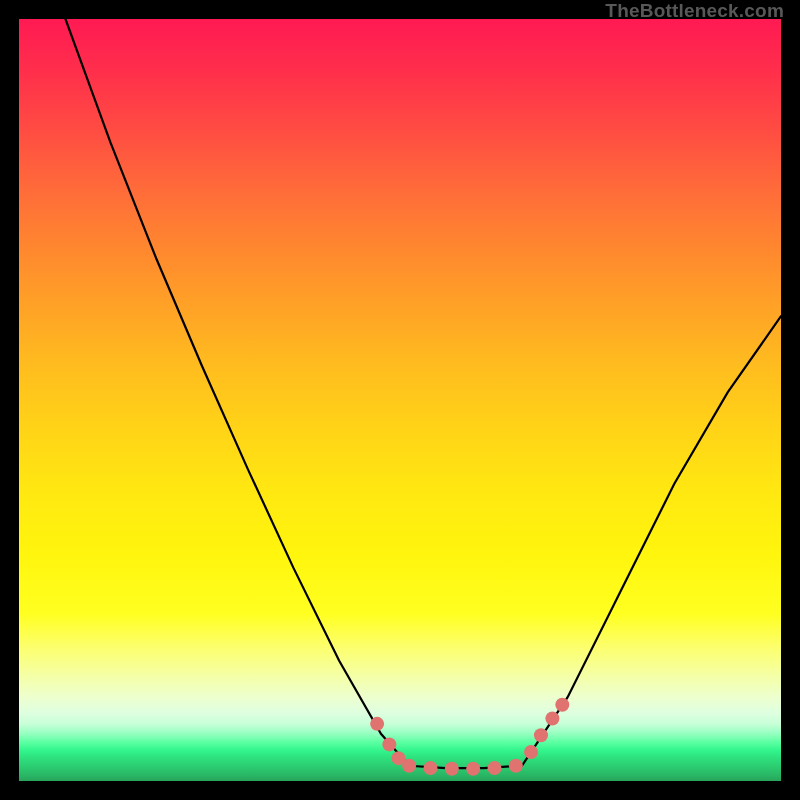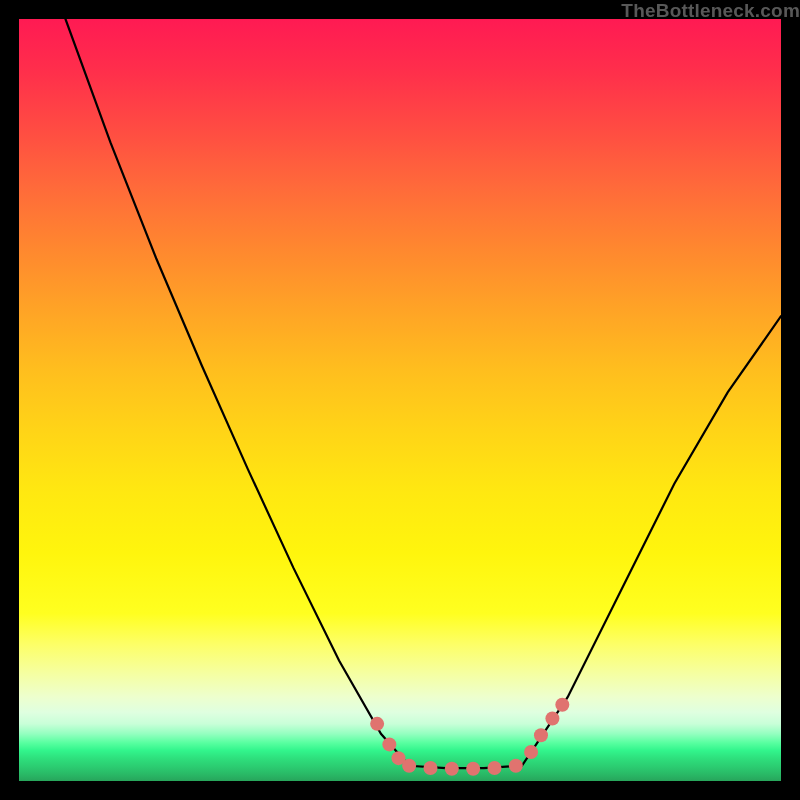--- a/index.html
+++ b/index.html
@@ -48,21 +48,21 @@
       #27a55b 100%
     );
   }
   .plot-svg {
     position: absolute;
     inset: 0;
   }
   .watermark {
     position: absolute;
     top: 0;
-    right: 0;
+    right: 16px;
     font-family: Arial, Helvetica, sans-serif;
     font-size: 19px;
     font-weight: 600;
     color: #585858;
     letter-spacing: 0.2px;
     user-select: none;
   }
 </style>
 </head>
 <body>

